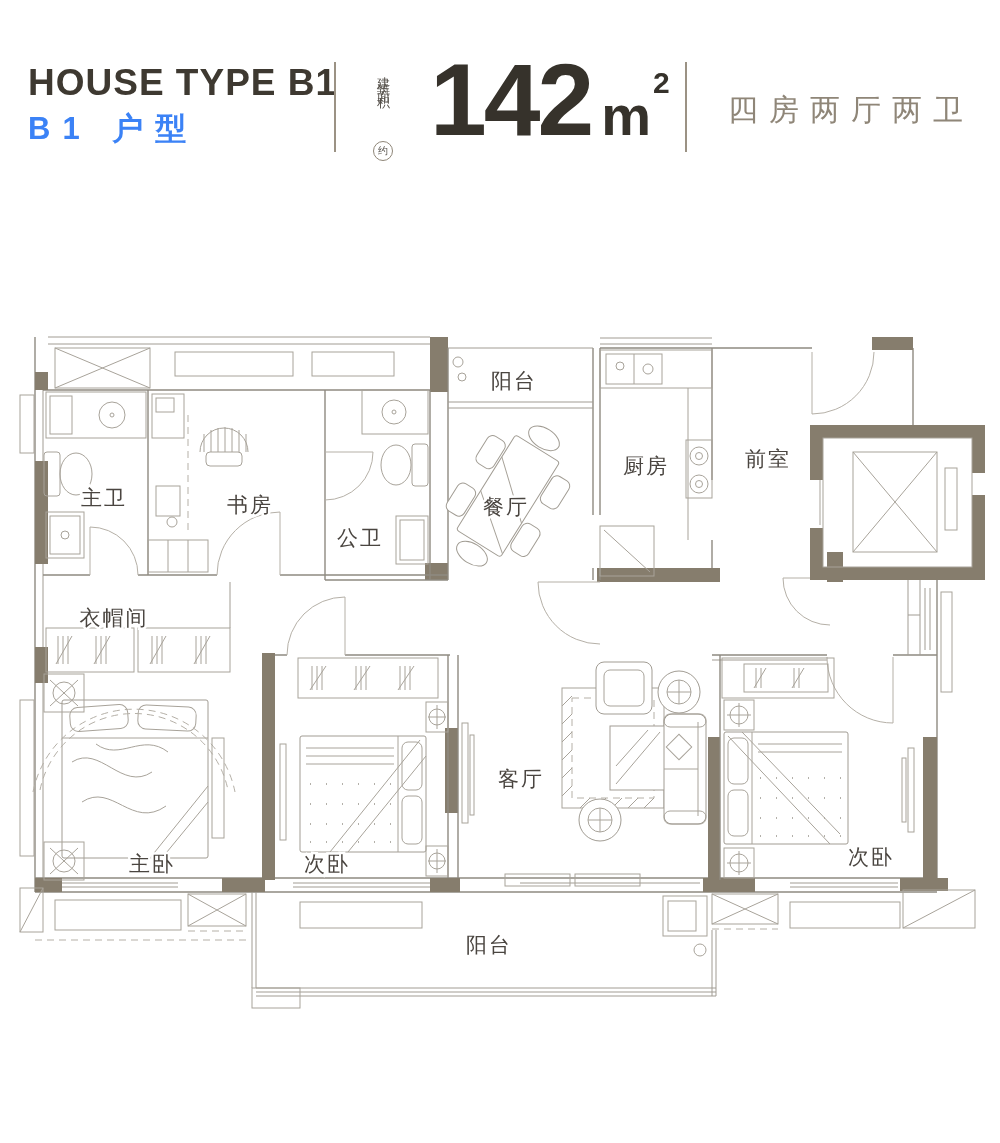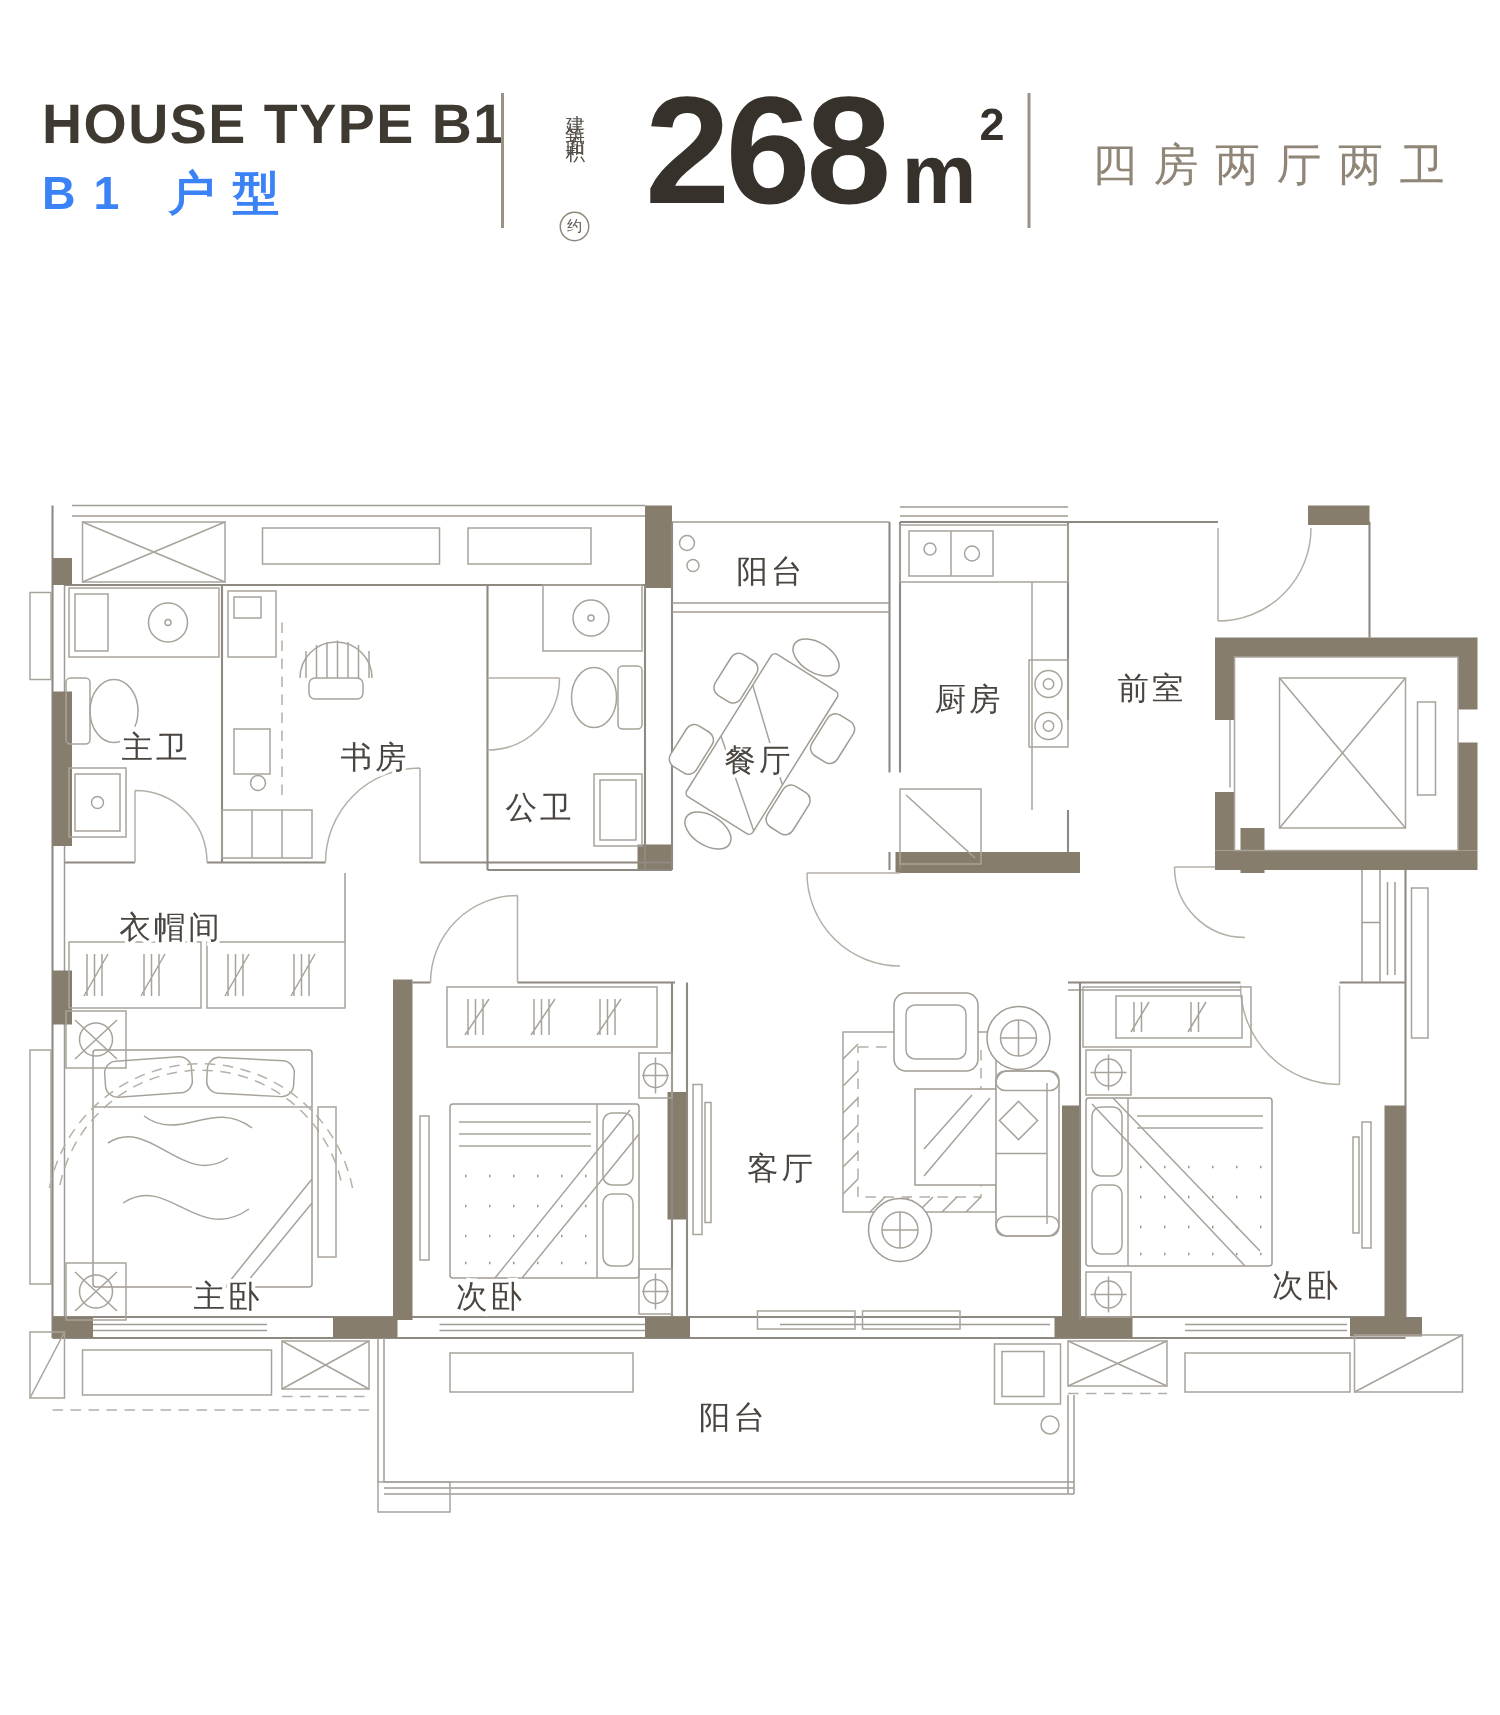--- a/index.html
+++ b/index.html
@@ -398,19 +398,19 @@
   </g>
 </svg>
 
 <div class="header">
   <div class="title-en">HOUSE TYPE B1</div>
   <div class="title-cn">B1 户型</div>
   <div class="vdiv"></div>
   <div class="area-vertical">建筑面积</div>
   <div class="area-circle">约</div>
   <div class="area-value">
-    <span class="area-num">268</span>
+    <span class="area-num">142</span>
     <span class="area-unit">m</span>
     <span class="area-sup">2</span>
   </div>
   <div class="vdiv vdiv2"></div>
   <div class="layout-summary">四房两厅两卫</div>
 </div>
 
 </body></html>

